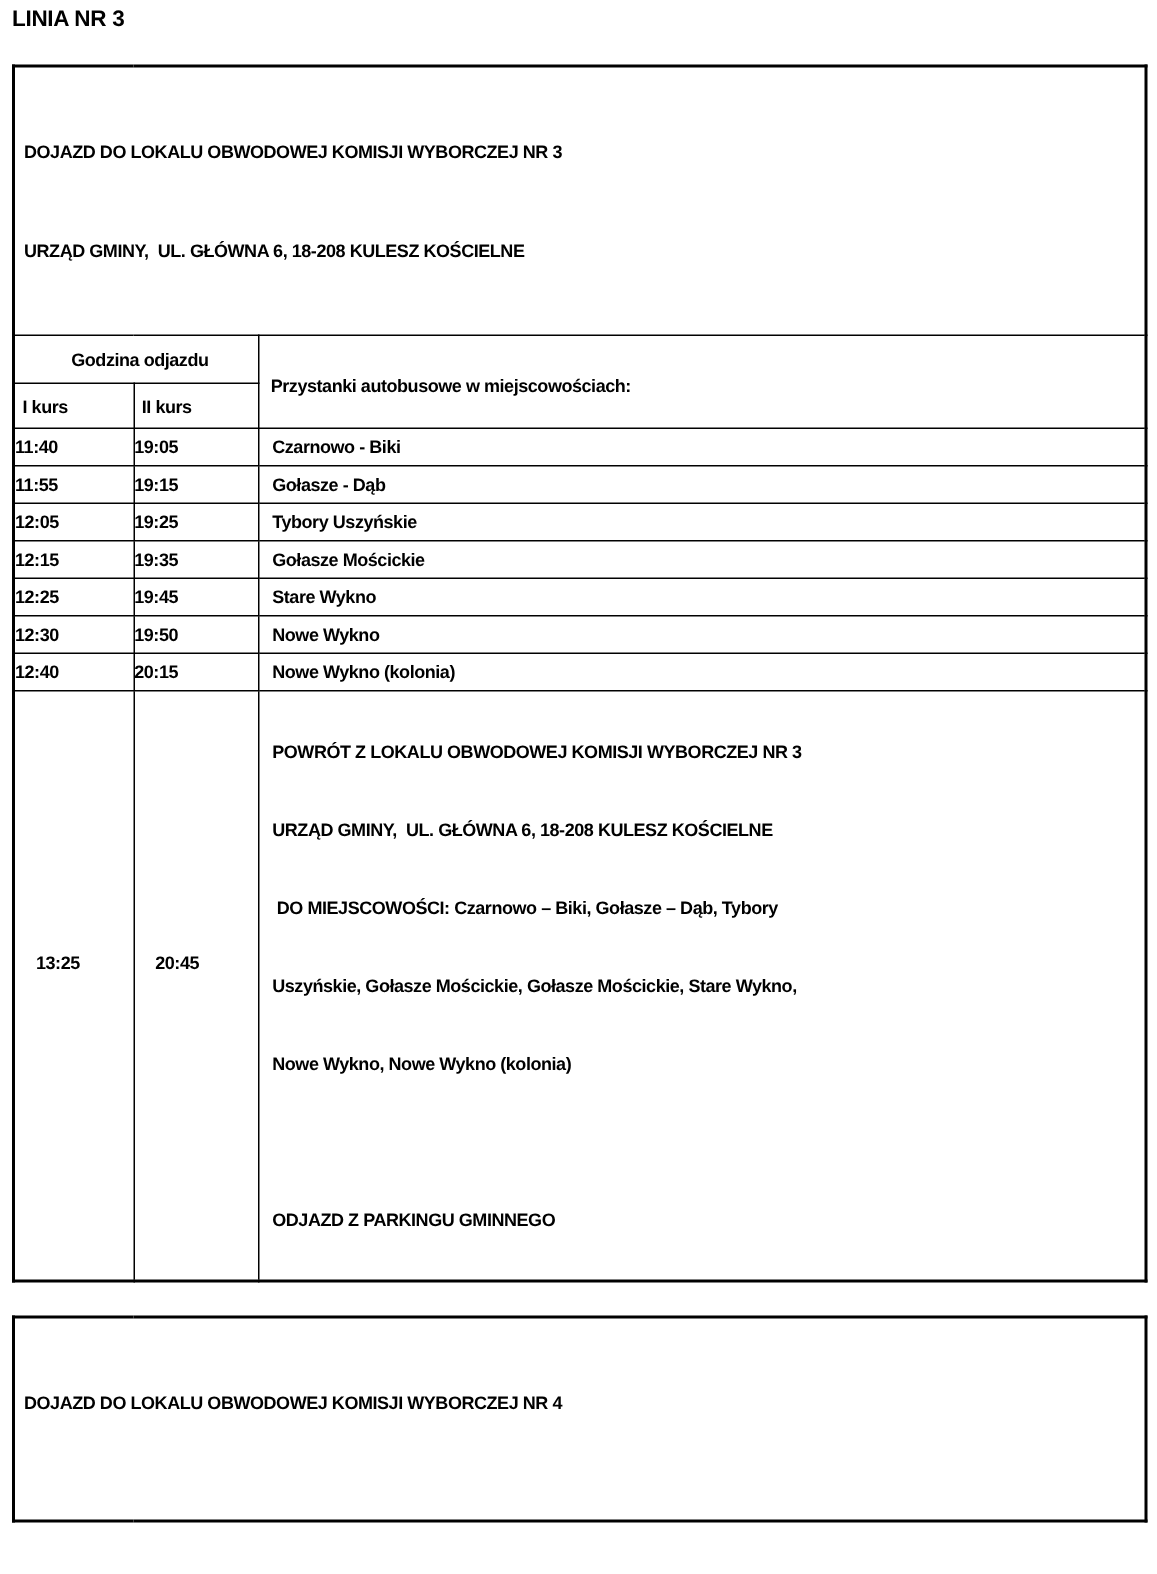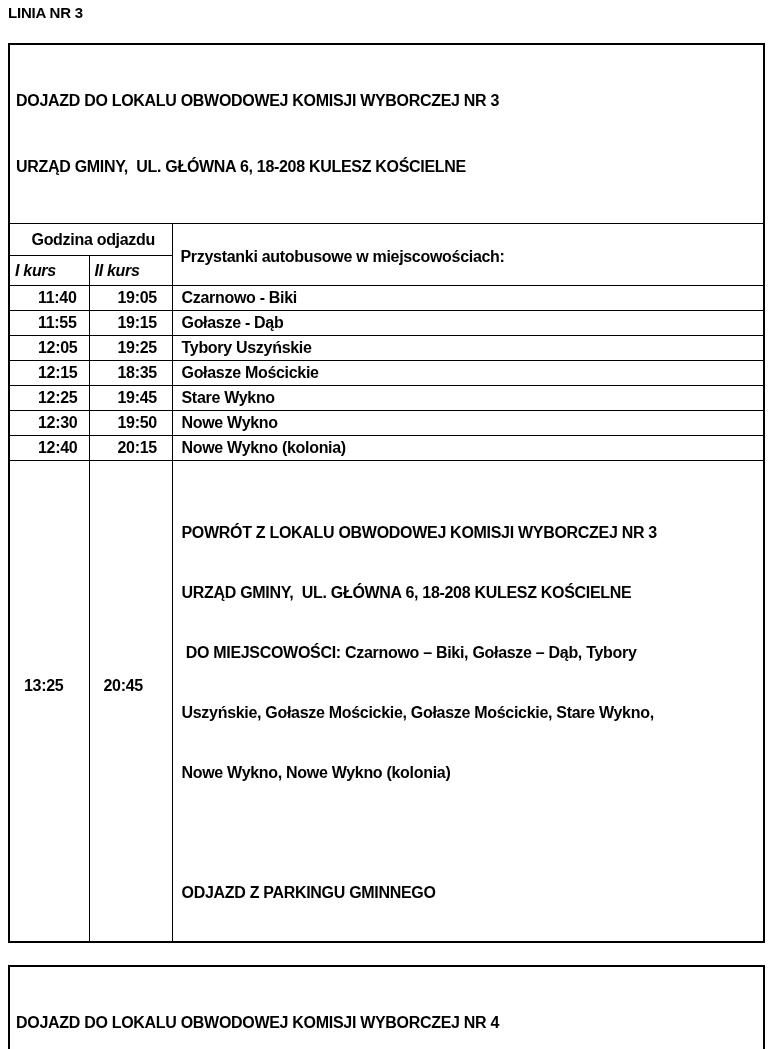--- a/index.html
+++ b/index.html
@@ -20,56 +20,56 @@
     white-space: pre-wrap;
   }
   .label-2 { margin-top: 37px; }
 
   table.timetable {
     border-collapse: collapse;
     width: 755px;
     table-layout: fixed;
     margin-top: 22px;
     border: 2px solid #000;
-    font-size: 16px;
+    font-size: 12px;
     letter-spacing: -0.3px;
   }
   table.timetable td {
     border: 1px solid #000;
     vertical-align: middle;
     white-space: pre-wrap;
     overflow: hidden;
   }
   col.c-k1 { width: 80px; }
   col.c-k2 { width: 83px; }
   col.c-stops { width: 592px; }
 
   td.title-cell {
     height: 46px;
     padding: 1px 6px;
     line-height: 22px;
     border-bottom: 2px solid #000;
   }
   td.gh-time { height: 32px; padding-left: 5px; text-align: center; }
   td.gh-stops { vertical-align: top; padding: 5px 22px 0 8px; }
-  td.subcol { height: 30px; padding-left: 5px; font-style: italic; }
-  td.time-cell { padding-left: 28px; }
+  td.subcol { height: 30px; padding-left: 5px; }
+  td.time-cell { padding-left: 0; }
   td.stop-cell { padding-left: 9px; }
   tr.data-row-t1 td { height: 25px; }
 
   td.return-time {
     vertical-align: bottom;
     padding-left: 14px;
     margin-top: 13px;
   }
   .rt-1 { padding-bottom: 31px; }
   tr.return-row-1 td { height: 197px; }
   td.return-text {
     vertical-align: top;
-    padding: 24px 9px 0 9px;
+    padding: 0 9px 0 9px;
   }
   .rline { line-height: 24px; min-height: 24px; white-space: pre-wrap; }
 </style>
 </head>
 <body>
 
 <div class="page">
 
   <div class="section-label">LINIA NR 3</div>
 
@@ -104,21 +104,21 @@
       <td class="time-cell">19:15</td>
       <td class="stop-cell">Gołasze - Dąb</td>
     </tr>
     <tr class="data-row-t1">
       <td class="time-cell">12:05</td>
       <td class="time-cell">19:25</td>
       <td class="stop-cell">Tybory Uszyńskie</td>
     </tr>
     <tr class="data-row-t1">
       <td class="time-cell">12:15</td>
-      <td class="time-cell">18:35</td>
+      <td class="time-cell">19:35</td>
       <td class="stop-cell">Gołasze Mościckie</td>
     </tr>
     <tr class="data-row-t1">
       <td class="time-cell">12:25</td>
       <td class="time-cell">19:45</td>
       <td class="stop-cell">Stare Wykno</td>
     </tr>
     <tr class="data-row-t1">
       <td class="time-cell">12:30</td>
       <td class="time-cell">19:50</td>

